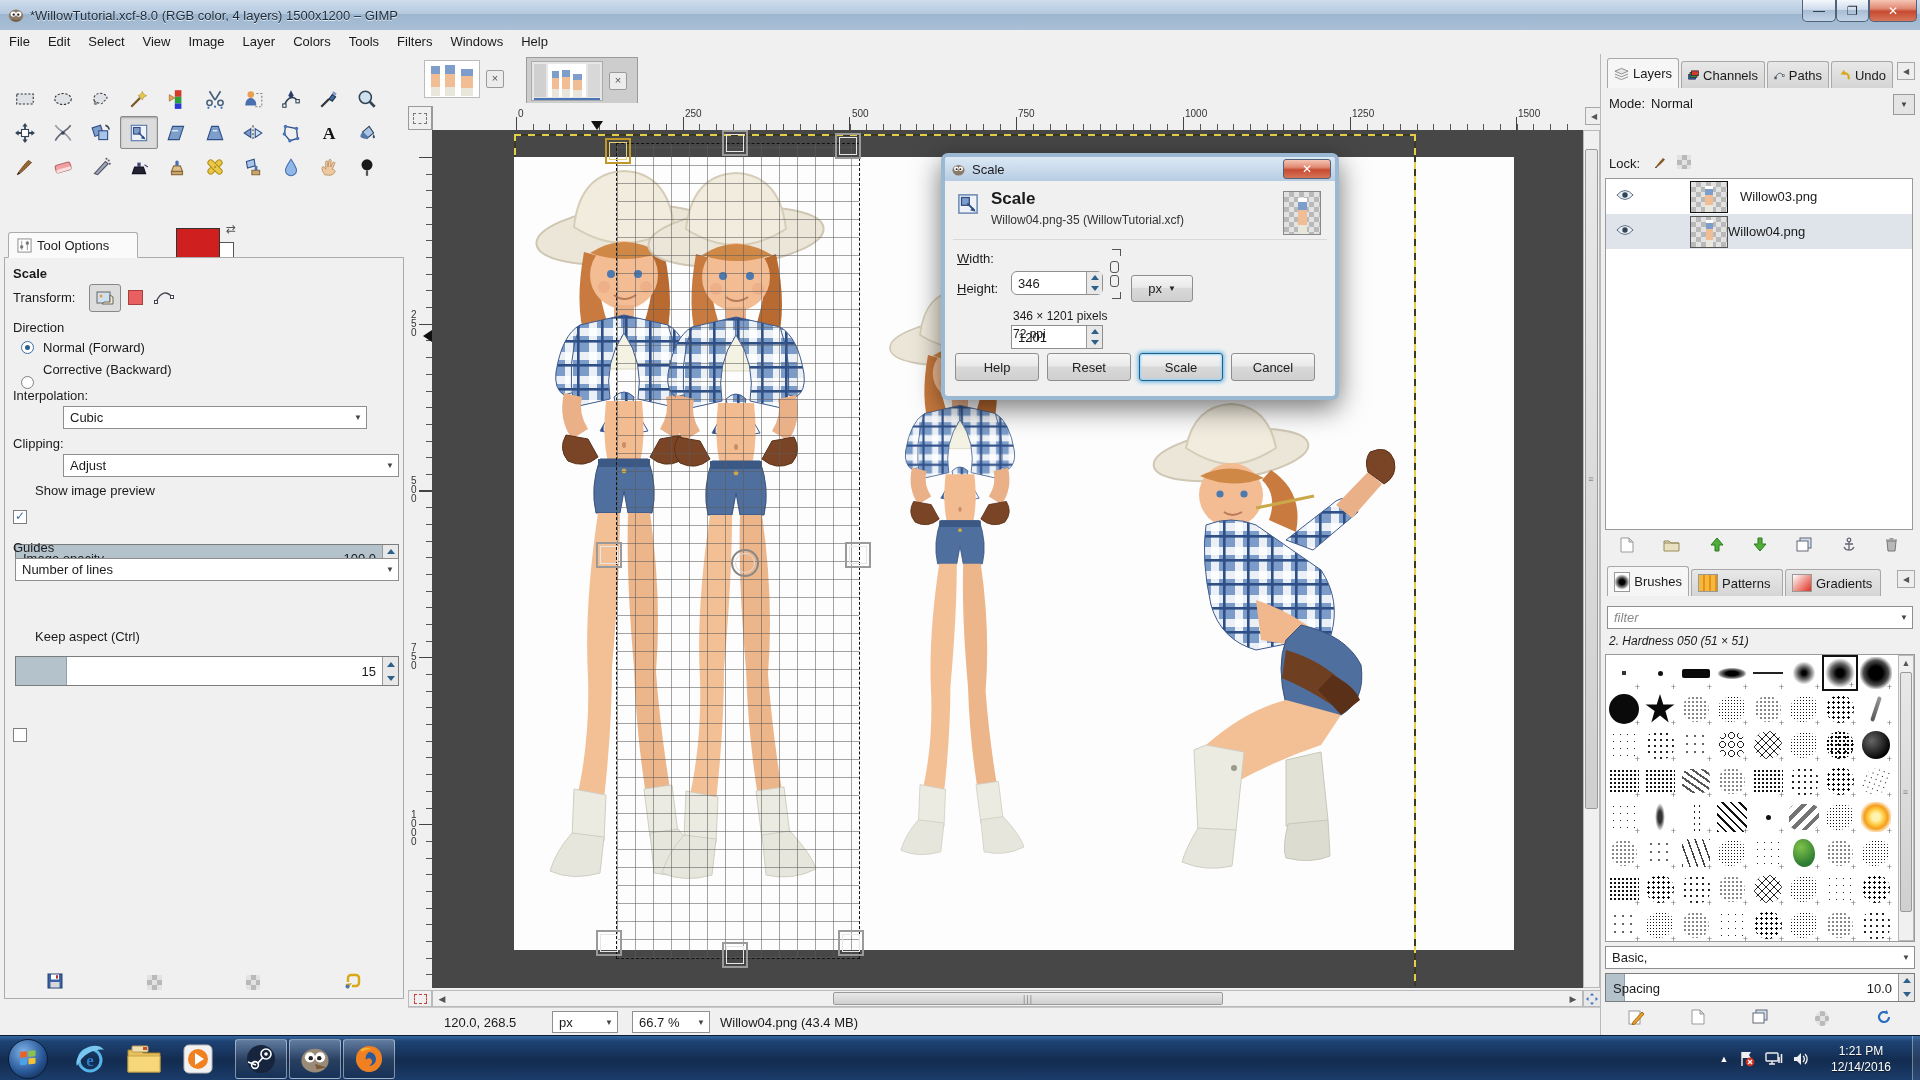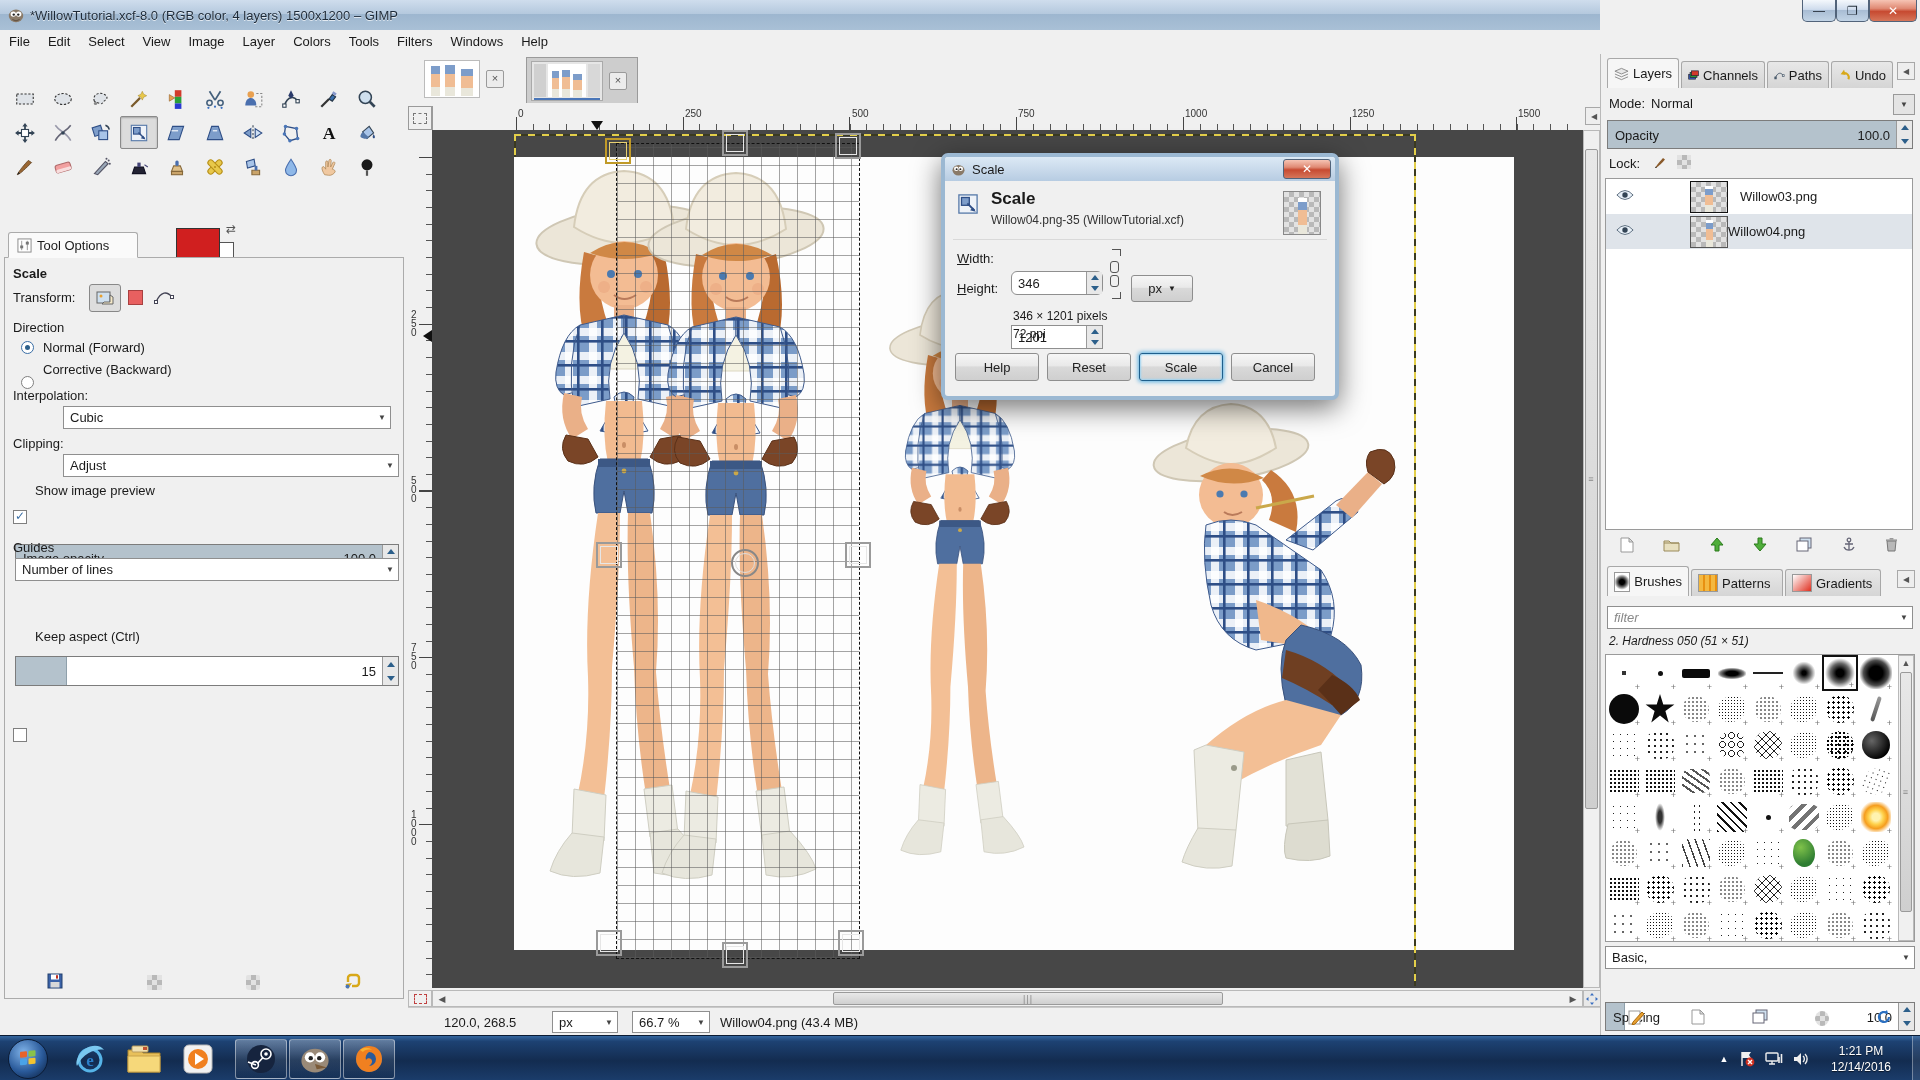--- a/index.html
+++ b/index.html
@@ -1,21 +1,21 @@
 <!DOCTYPE html>
 <html><head>
 <meta charset="utf-8">
 <style>
   html,body{margin:0;padding:0;background:#000;}
   .screen{position:relative;width:1920px;height:1080px;overflow:hidden;
     font-family:"Liberation Sans","DejaVu Sans",sans-serif;font-size:13px;color:#1a1a1a;
     background:#f0f0f0;}
   .abs{position:absolute;}
   
-  .titlebar{left:0;top:0;width:1600px;height:30px;
+  .titlebar{left:0;top:0;width:1920px;height:30px;
     background:linear-gradient(180deg,#cfdded 0%,#b5c9de 45%,#9db6cf 46%,#a9c0d6 100%);
     border-bottom:1px solid #7a92ab;display:flex;align-items:center;}
   .title-text{margin-left:8px;color:#1d2a38;font-size:13px;text-shadow:0 1px 0 rgba(255,255,255,.7);}
   .winbtn{top:0;height:21px;border:1px solid #51637a;border-top:none;border-radius:0 0 5px 5px;
     background:linear-gradient(180deg,#f4f8fc 0%,#cfdced 45%,#a9bdd4 50%,#c2d4e6 100%);
     display:flex;align-items:center;justify-content:center;color:#26313d;font-size:12px;}
   .winbtn.close{background:linear-gradient(180deg,#f6c4b4 0%,#e08a74 40%,#c74a31 55%,#d6765a 100%);color:#fff;font-weight:bold;}
   .menubar{left:0;top:30px;width:1920px;height:24px;background:#f0f0f0;border-bottom:1px solid #d7d7d7;display:flex;align-items:center;}
   .menuitem{padding:0 9px;line-height:24px;cursor:default;}
   
@@ -428,21 +428,21 @@
             <rect x="1.5" y="13.5" width="3" height="3" fill="#fff" stroke="#445"></rect>
             <rect x="17.5" y="8.5" width="3" height="3" fill="#fff" stroke="#445"></rect>
           </svg>
       </div>
       <span class="abs optlabel" style="left:8px;top:62px;">Direction</span>
       <div class="abs radio on" style="left:16px;top:83px;"></div>
       <span class="abs optlabel" style="left:38px;top:82px;">Normal (Forward)</span>
       <div class="abs radio" style="left:16px;top:105px;"></div>
       <span class="abs optlabel" style="left:38px;top:104px;">Corrective (Backward)</span>
       <span class="abs optlabel" style="left:8px;top:130px;">Interpolation:</span>
-      <div class="abs combo" style="left:58px;top:148px;width:328px;height:23px;">
+      <div class="abs combo" style="left:58px;top:148px;width:304px;height:23px;">
         <span class="txt">Cubic</span>
           <span class="combo-arrow">▼</span>
       </div>
       <span class="abs optlabel" style="left:8px;top:178px;">Clipping:</span>
       <div class="abs combo" style="left:58px;top:196px;width:336px;height:23px;">
         <span class="txt">Adjust</span>
           <span class="combo-arrow">▼</span>
       </div>
       <div class="abs cb on" style="left:8px;top:226px;"></div>
       <span class="abs optlabel" style="left:30px;top:225px;">Show image preview</span>
@@ -695,29 +695,20 @@
           <path d="M7 1L3 6l6 1z" fill="#d8a818"></path>
         </svg>
       <span>Undo</span>
     </div>
     <div class="abs dockbtn" style="left:296px;top:8px;">◀</div>
 
     <span class="abs" style="left:8px;top:42px;">Mode:</span>
     <span class="abs" style="left:50px;top:42px;">Normal</span>
     <div class="abs" style="left:292px;top:40px;width:20px;height:19px;border:1px solid #9a9a9a;background:#e4e4e4;display:flex;align-items:center;justify-content:center;font-size:8px;color:#444;">▼</div>
 
-    <div class="abs slider" style="left:6px;top:66px;width:306px;height:29px;">
-      <div class="fill" style="width:95%;"></div>
-      <span class="lab">Opacity</span>
-      <span class="val">100.0</span>
-      <span class="spin">
-          <i class="tri-up"></i>
-          <i class="tri-dn"></i>
-        </span>
-    </div>
 
     <span class="abs" style="left:8px;top:102px;">Lock:</span>
     <span class="abs" style="left:52px;top:100px;"><svg width="16" height="16" viewBox="0 0 16 16">
           <path d="M2 14c1-2 6-8 8-10l2 1.6C10 8 5 13 3.6 13.6z" fill="#8a5a2a"></path>
           <path d="M2 14l2-.6-1-1z" fill="#222"></path>
         </svg></span>
     <span class="abs checker" style="left:76px;top:101px;width:14px;height:14px;"></span>
 
     <div class="abs" style="left:4px;top:124px;width:308px;height:352px;background:#fff;border:1px solid #9a9a9a;box-sizing:border-box;">
       <div class="layerrow">

